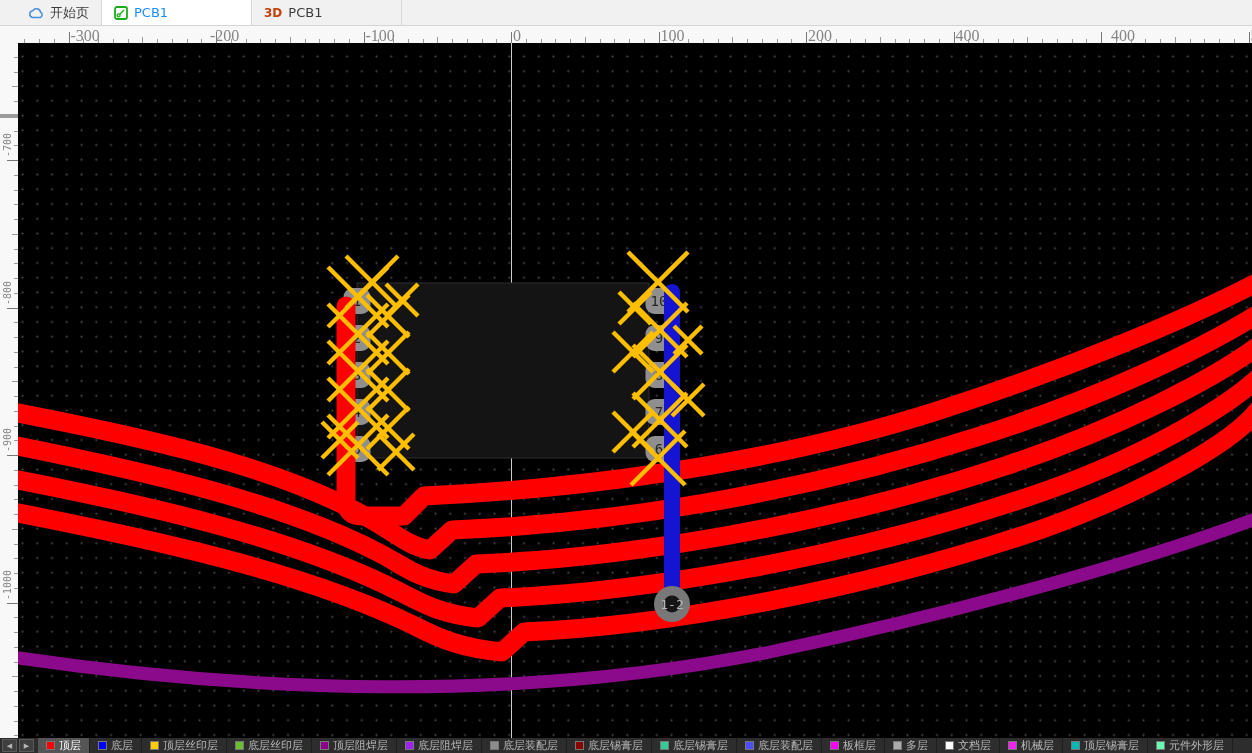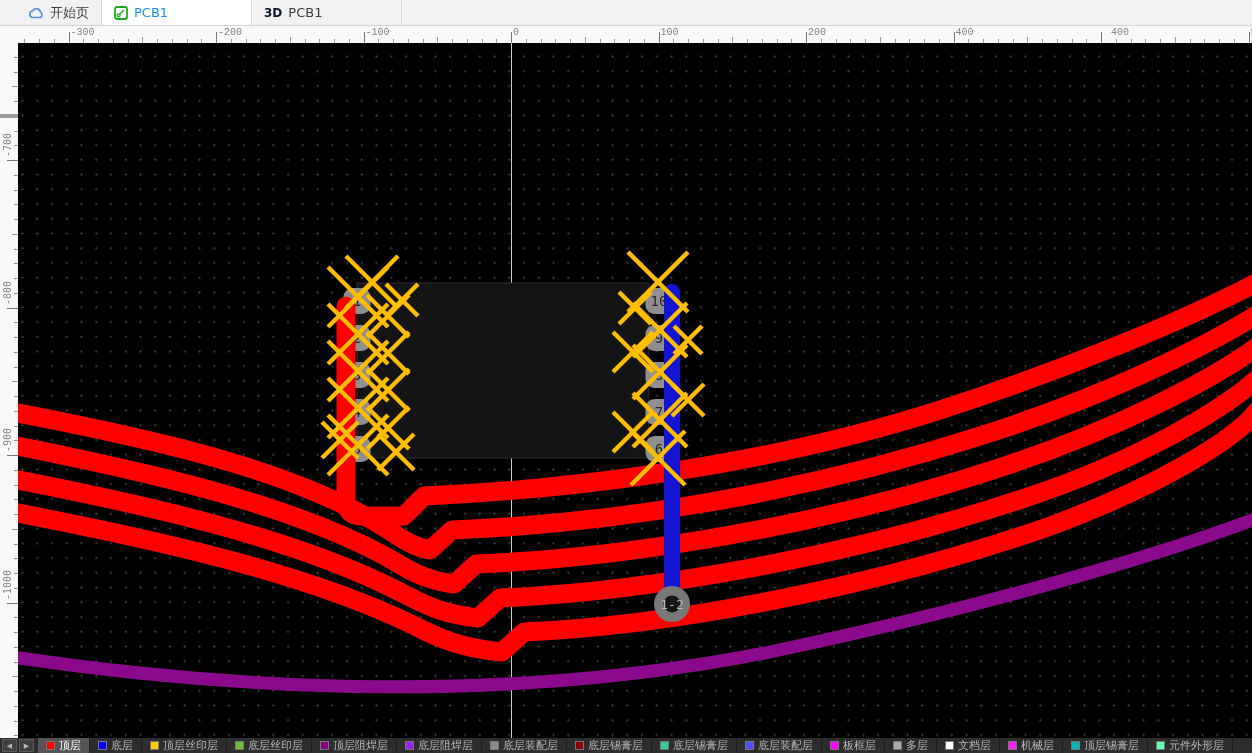--- a/index.html
+++ b/index.html
@@ -12,22 +12,22 @@
        border-right:1px solid #d8d8d8;font-size:13px;color:#3c3c3c;cursor:default;}
   .tab.active{background:#ffffff;color:#1890ff;}
   .tab .ticon{display:flex;align-items:center;}
   .tab-fill{flex:1;}
   
   #hruler{position:absolute;left:18px;top:26px;width:1234px;height:17px;background:#f8f8f8;overflow:hidden;}
   #vruler{position:absolute;left:0;top:43px;width:18px;height:695px;background:#f8f8f8;overflow:hidden;}
   #corner{position:absolute;left:0;top:26px;width:18px;height:17px;background:#f8f8f8;}
   .htick{position:absolute;bottom:0;width:1px;background:#999;}
   .htick.major{background:#777;}
-  .hlabel{position:absolute;top:1px;font-family:Liberation Mono, monospace;
-          font-size:10px;color:#858585;white-space:nowrap;}
+  .hlabel{position:absolute;top:1px;font-family:Liberation Serif, serif;
+          font-size:16px;color:#858585;white-space:nowrap;}
   .vtick{position:absolute;right:0;height:1px;background:#999;}
   .vtick.major{background:#777;}
   .vlabel{position:absolute;font-family:"DejaVu Sans Mono","Liberation Mono",monospace;font-size:10px;
           color:#858585;white-space:nowrap;transform:rotate(-90deg);transform-origin:0 0;}
   .vmark{position:absolute;left:0;width:18px;height:4px;background:#9a9a9a;}
   
   #canvas{position:absolute;left:18px;top:43px;width:1234px;height:695px;background:#000;}
   
   #layerbar{position:absolute;left:0;top:738px;width:1252px;height:15px;background:#2d2d2d;
             display:flex;align-items:stretch;overflow:hidden;}
@@ -56,21 +56,21 @@
           <svg width="14" height="14" viewBox="0 0 14 14">
             <rect x="1" y="1" width="12" height="12" rx="2" fill="none" stroke="#1aad19" stroke-width="1.8"></rect>
             <circle cx="4.6" cy="9.4" r="1.5" fill="none" stroke="#1aad19" stroke-width="1.3"></circle>
             <path d="M5.8 8.2 L10 4" fill="none" stroke="#1aad19" stroke-width="1.3"></path>
           </svg>
         </span>
         <span>PCB1</span>
       </div>
       <div class="tab" style="width: 150px; box-sizing: border-box;">
         <span class="ticon">
-          <span style="color: #0f172a; font-weight: bold; font-size: 12px;">3D</span>
+          <span style="color: #c2410c; font-weight: bold; font-size: 12px;">3D</span>
         </span>
         <span>PCB1</span>
       </div>
       <div class="tab-fill"></div>
     </div>
   <div id="corner"></div>
   <div id="hruler">
       <div class="htick" style="left: 6.25px; height: 4px;"></div>
       <div class="htick" style="left: 21px; height: 4px;"></div>
       <div class="htick" style="left: 35.75px; height: 4px;"></div>
@@ -79,21 +79,21 @@
       <div class="htick" style="left: 65.25px; height: 4px;"></div>
       <div class="htick" style="left: 80px; height: 4px;"></div>
       <div class="htick" style="left: 94.75px; height: 4px;"></div>
       <div class="htick" style="left: 109.5px; height: 4px;"></div>
       <div class="htick" style="left: 124.25px; height: 6px;"></div>
       <div class="htick" style="left: 139px; height: 4px;"></div>
       <div class="htick" style="left: 153.75px; height: 4px;"></div>
       <div class="htick" style="left: 168.5px; height: 4px;"></div>
       <div class="htick" style="left: 183.25px; height: 4px;"></div>
       <div class="htick major" style="left: 198px; height: 11px;"></div>
-      <div class="hlabel" style="left: 200px;">-200</div>
+      <div class="hlabel" style="left: 192px;">-200</div>
       <div class="htick" style="left: 212.75px; height: 4px;"></div>
       <div class="htick" style="left: 227.5px; height: 4px;"></div>
       <div class="htick" style="left: 242.25px; height: 4px;"></div>
       <div class="htick" style="left: 257px; height: 4px;"></div>
       <div class="htick" style="left: 271.75px; height: 6px;"></div>
       <div class="htick" style="left: 286.5px; height: 4px;"></div>
       <div class="htick" style="left: 301.25px; height: 4px;"></div>
       <div class="htick" style="left: 316px; height: 4px;"></div>
       <div class="htick" style="left: 330.75px; height: 4px;"></div>
       <div class="htick major" style="left: 345.5px; height: 11px;"></div>

